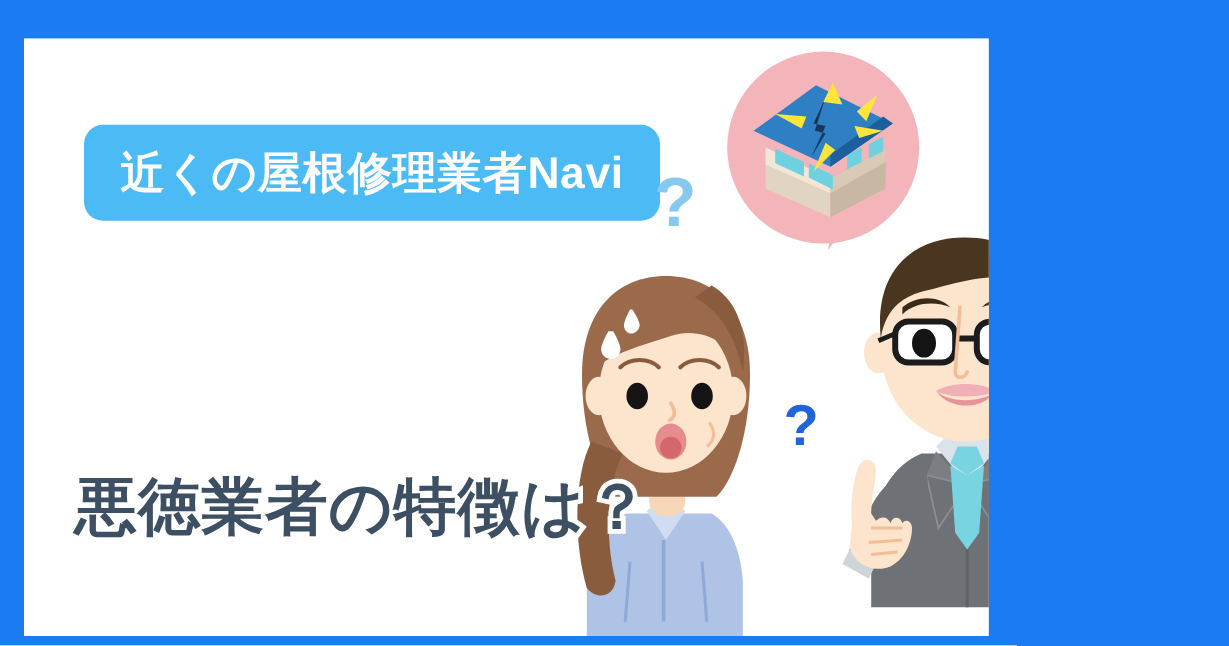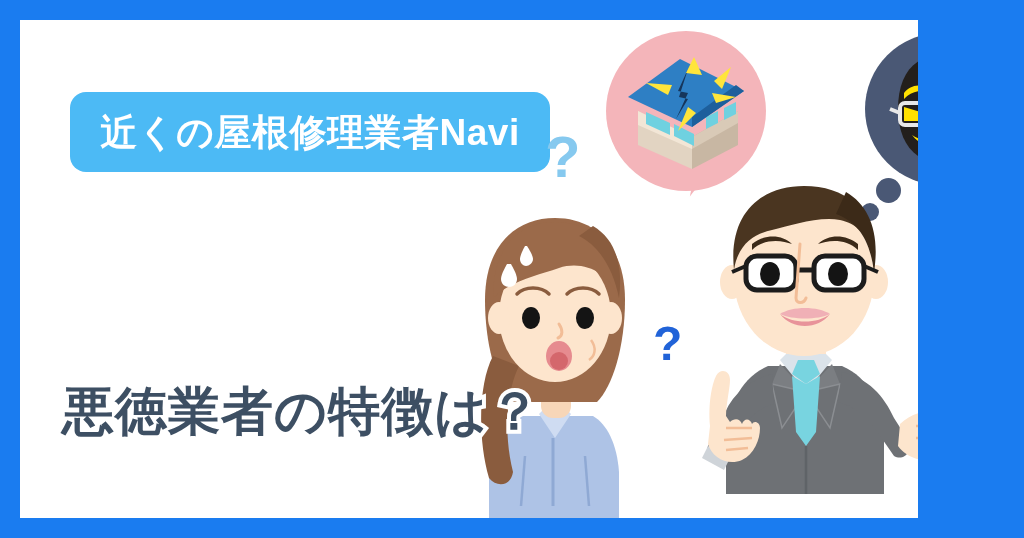--- a/index.html
+++ b/index.html
@@ -17,22 +17,22 @@
     width: 1024px;
     height: 538px;
     background: #1a7cf0;
     overflow: hidden;
     box-sizing: border-box;
   }
 
   .banner-inner {
     position: absolute;
     left: 20px;
-    top: 20px;
-    width: 898px;
+    top: 32px;
+    width: 804px;
     height: 498px;
     background: #ffffff;
     overflow: hidden;
   }
 
   
   .badge {
     position: absolute;
     left: 50px;
     top: 72px;

